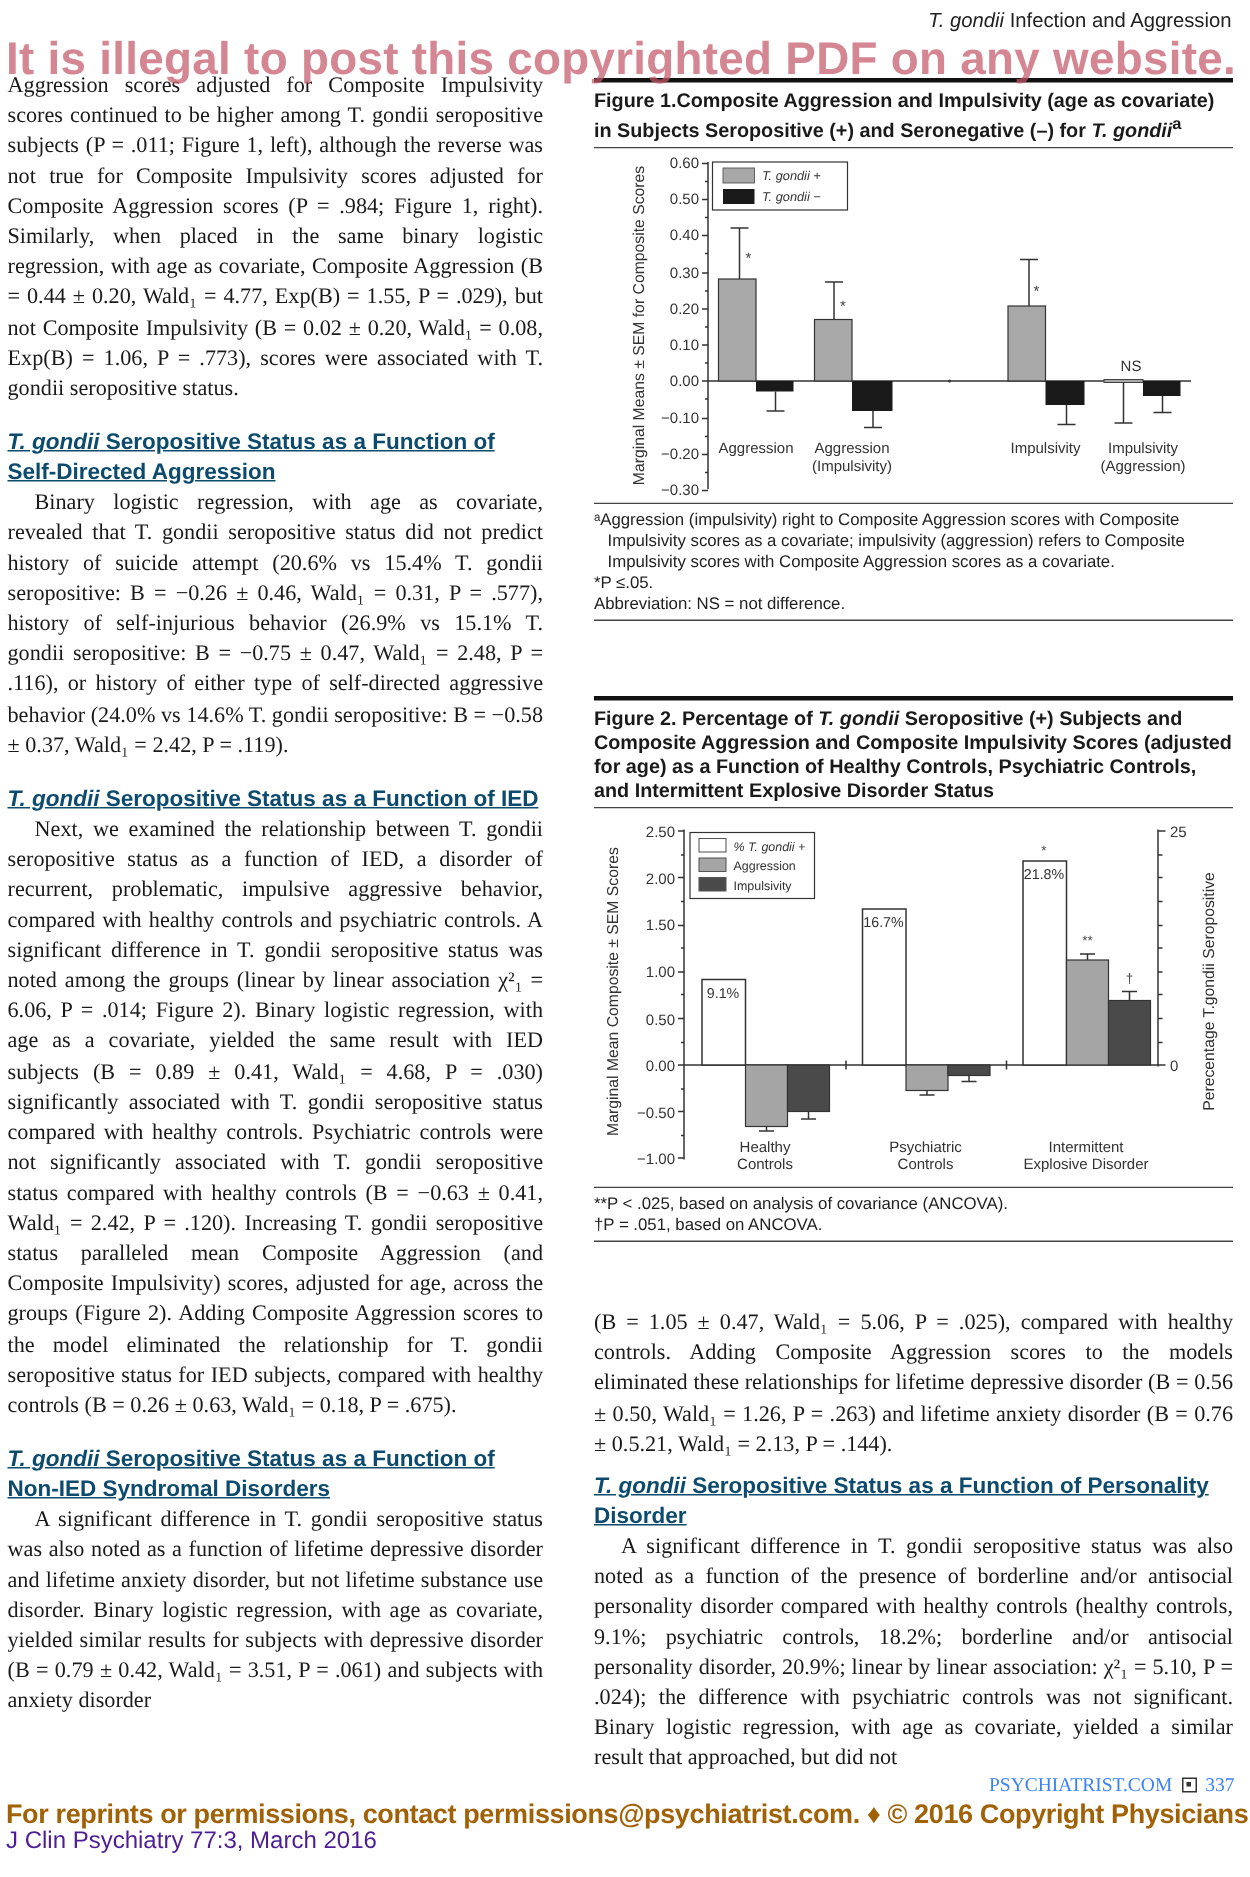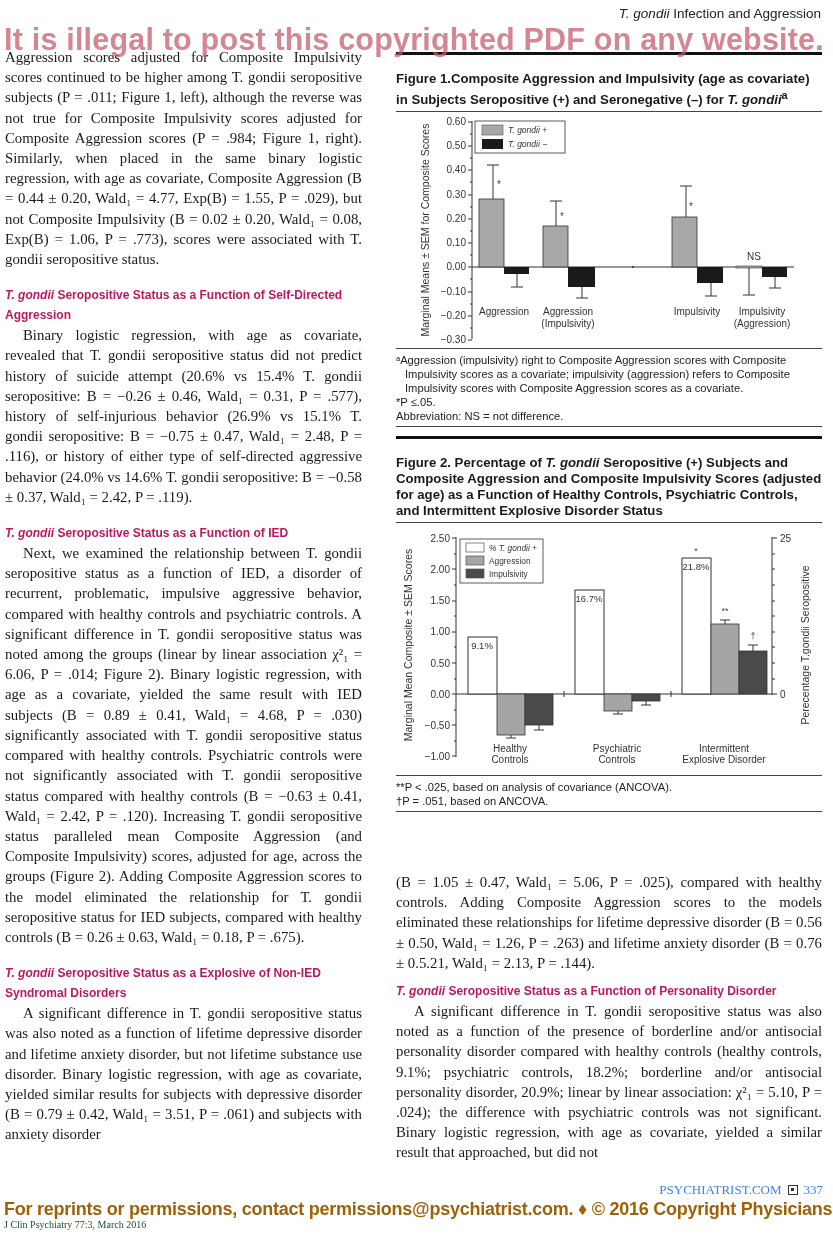--- a/index.html
+++ b/index.html
@@ -10,55 +10,55 @@
   .running-head i { font-style: italic; }
 
   .watermark { position: absolute; top: 24px; left: 4px; width: 830px; font-family: "Liberation Sans", sans-serif; font-weight: bold; font-size: 30.5px; letter-spacing: 0.2px; color: rgba(196,88,104,0.72); white-space: nowrap; z-index: 5; pointer-events: none; line-height: 1; }
 
   .col-left { position: absolute; left: 5px; top: 47px; width: 357px; }
   .col-right { position: absolute; left: 396px; top: 0; width: 426px; }
 
   p.body { font-size: 14.8px; line-height: 20.2px; text-align: justify; }
   p.body.indent { text-indent: 18px; }
 
-  h3.sec { font-family: "Liberation Sans", sans-serif; font-weight: bold; font-size: 12px; line-height: 20px; color: #be185d; margin-top: 16px; }
+  h3.sec { font-family: "Liberation Sans", sans-serif; font-weight: bold; font-size: 15px; line-height: 20px; color: #0c4a6e; margin-top: 16px; text-decoration: underline; }
   h3.sec i { font-style: italic; }
 
   .fig-rule-top { border-top: 3px solid #111; }
-  .fig-title { font-family: "Liberation Sans", sans-serif; font-weight: bold; font-size: 13.2px; line-height: 16px; padding: 4px 0 3px; border-bottom: 1px solid #444; margin-top: 12px; }
+  .fig-title { font-family: "Liberation Sans", sans-serif; font-weight: bold; font-size: 13.2px; line-height: 16px; padding: 4px 0 3px; border-bottom: 1px solid #444; }
   .fig-title i { font-style: italic; }
   .fig-notes { font-family: "Liberation Sans", sans-serif; font-size: 11.2px; line-height: 14px; color: #222; padding: 4px 0 3px; border-top: 1px solid #444; border-bottom: 1px solid #444; }
   .fig-notes .hang { padding-left: 9px; text-indent: -9px; }
 
   .chart-box { position: relative; background: #fff; }
   svg text { font-family: "Liberation Sans", sans-serif; }
 
   .footer-red { position: absolute; left: 4px; top: 1199px; font-family: "Liberation Sans", sans-serif; font-weight: bold; font-size: 18px; color: #a16207; white-space: nowrap; letter-spacing: -0.25px; }
-  .footer-left { position: absolute; left: 4px; top: 1219px; font-family: Liberation Serif, serif; font-size: 10px; color: #14532d; }
+  .footer-left { position: absolute; left: 4px; top: 1219px; font-family: Liberation Sans, sans-serif; font-size: 16px; color: #4c1d95; }
   .footer-right { position: absolute; right: 10px; top: 1182px; font-family: "Liberation Serif", serif; font-size: 13px; color: #3b82f6; display: flex; align-items: center; gap: 6px; }
   .sq-icon { display: inline-block; width: 10px; height: 10px; border: 1.5px solid #333; position: relative; }
   .sq-icon::after { content: ""; position: absolute; left: 2px; top: 2px; width: 3px; height: 3px; background: #333; }
 </style>
 </head>
 <body>
 
 <div class="running-head"><i>T. gondii</i><span> Infection and Aggression</span></div>
 
 <div class="watermark">It is illegal to post this copyrighted PDF on any website.</div>
 
 <div class="col-left">
   <p class="body">Aggression scores adjusted for Composite Impulsivity scores continued to be higher among T. gondii seropositive subjects (P = .011; Figure 1, left), although the reverse was not true for Composite Impulsivity scores adjusted for Composite Aggression scores (P = .984; Figure 1, right). Similarly, when placed in the same binary logistic regression, with age as covariate, Composite Aggression (B = 0.44 ± 0.20, Wald₁ = 4.77, Exp(B) = 1.55, P = .029), but not Composite Impulsivity (B = 0.02 ± 0.20, Wald₁ = 0.08, Exp(B) = 1.06, P = .773), scores were associated with T. gondii seropositive status.</p>
 
   <h3 class="sec"><i>T. gondii</i><span> Seropositive Status as a Function of Self-Directed Aggression</span></h3>
   <p class="body indent">Binary logistic regression, with age as covariate, revealed that T. gondii seropositive status did not predict history of suicide attempt (20.6% vs 15.4% T. gondii seropositive: B = −0.26 ± 0.46, Wald₁ = 0.31, P = .577), history of self-injurious behavior (26.9% vs 15.1% T. gondii seropositive: B = −0.75 ± 0.47, Wald₁ = 2.48, P = .116), or history of either type of self-directed aggressive behavior (24.0% vs 14.6% T. gondii seropositive: B = −0.58 ± 0.37, Wald₁ = 2.42, P = .119).</p>
 
   <h3 class="sec"><i>T. gondii</i><span> Seropositive Status as a Function of IED</span></h3>
   <p class="body indent">Next, we examined the relationship between T. gondii seropositive status as a function of IED, a disorder of recurrent, problematic, impulsive aggressive behavior, compared with healthy controls and psychiatric controls. A significant difference in T. gondii seropositive status was noted among the groups (linear by linear association χ²₁ = 6.06, P = .014; Figure 2). Binary logistic regression, with age as a covariate, yielded the same result with IED subjects (B = 0.89 ± 0.41, Wald₁ = 4.68, P = .030) significantly associated with T. gondii seropositive status compared with healthy controls. Psychiatric controls were not significantly associated with T. gondii seropositive status compared with healthy controls (B = −0.63 ± 0.41, Wald₁ = 2.42, P = .120). Increasing T. gondii seropositive status paralleled mean Composite Aggression (and Composite Impulsivity) scores, adjusted for age, across the groups (Figure 2). Adding Composite Aggression scores to the model eliminated the relationship for T. gondii seropositive status for IED subjects, compared with healthy controls (B = 0.26 ± 0.63, Wald₁ = 0.18, P = .675).</p>
 
-  <h3 class="sec"><i>T. gondii</i><span> Seropositive Status as a Explosive of Non-IED Syndromal Disorders</span></h3>
+  <h3 class="sec"><i>T. gondii</i><span> Seropositive Status as a Function of Non-IED Syndromal Disorders</span></h3>
   <p class="body indent">A significant difference in T. gondii seropositive status was also noted as a function of lifetime depressive disorder and lifetime anxiety disorder, but not lifetime substance use disorder. Binary logistic regression, with age as covariate, yielded similar results for subjects with depressive disorder (B = 0.79 ± 0.42, Wald₁ = 3.51, P = .061) and subjects with anxiety disorder</p>
 </div>
 
 <div class="col-right">
 
   <div style="position:absolute; top:52px; left:0; width:426px;">
     <div class="fig-rule-top"></div>
     <div class="fig-title"><span>Figure 1.Composite Aggression and Impulsivity (age as covariate) in Subjects Seropositive (+) and Seronegative (–) for </span><i>T. gondii</i><sup>a</sup></div>
     <div class="chart-box" style="height:236px;">
       <svg width="426" height="236" viewBox="0 0 426 236">
@@ -162,21 +162,21 @@
         </g>
       </svg>
     </div>
     <div class="fig-notes">
       <div class="hang">ᵃAggression (impulsivity) right to Composite Aggression scores with Composite Impulsivity scores as a covariate; impulsivity (aggression) refers to Composite Impulsivity scores with Composite Aggression scores as a covariate.</div>
       <div>*P ≤.05.</div>
       <div>Abbreviation: NS = not difference.</div>
     </div>
   </div>
 
-  <div style="position:absolute; top:436px; left:0; width:426px;">
+  <div style="position:absolute; top:464px; left:0; width:426px;">
     <div class="fig-rule-top"></div>
     <div class="fig-title"><span>Figure 2. Percentage of </span><i>T. gondii</i><span> Seropositive (+) Subjects and Composite Aggression and Composite Impulsivity Scores (adjusted for age) as a Function of Healthy Controls, Psychiatric Controls, and Intermittent Explosive Disorder Status</span></div>
     <div class="chart-box" style="height:252px;">
       <svg width="426" height="252" viewBox="0 0 426 252">
         <text x="0" y="0" transform="translate(16,122) rotate(-90)" font-size="10.5" fill="#333" text-anchor="middle">Marginal Mean Composite ± SEM Scores</text>
         <text x="0" y="0" transform="translate(413,122) rotate(-90)" font-size="10.5" fill="#333" text-anchor="middle">Perecentage T.gondii Seropositive</text>
 
         <line x1="60" y1="14" x2="60" y2="234" stroke="#333" stroke-width="1"></line>
         <g font-size="10" fill="#333" text-anchor="end">
           <text x="54" y="19">2.50</text>

